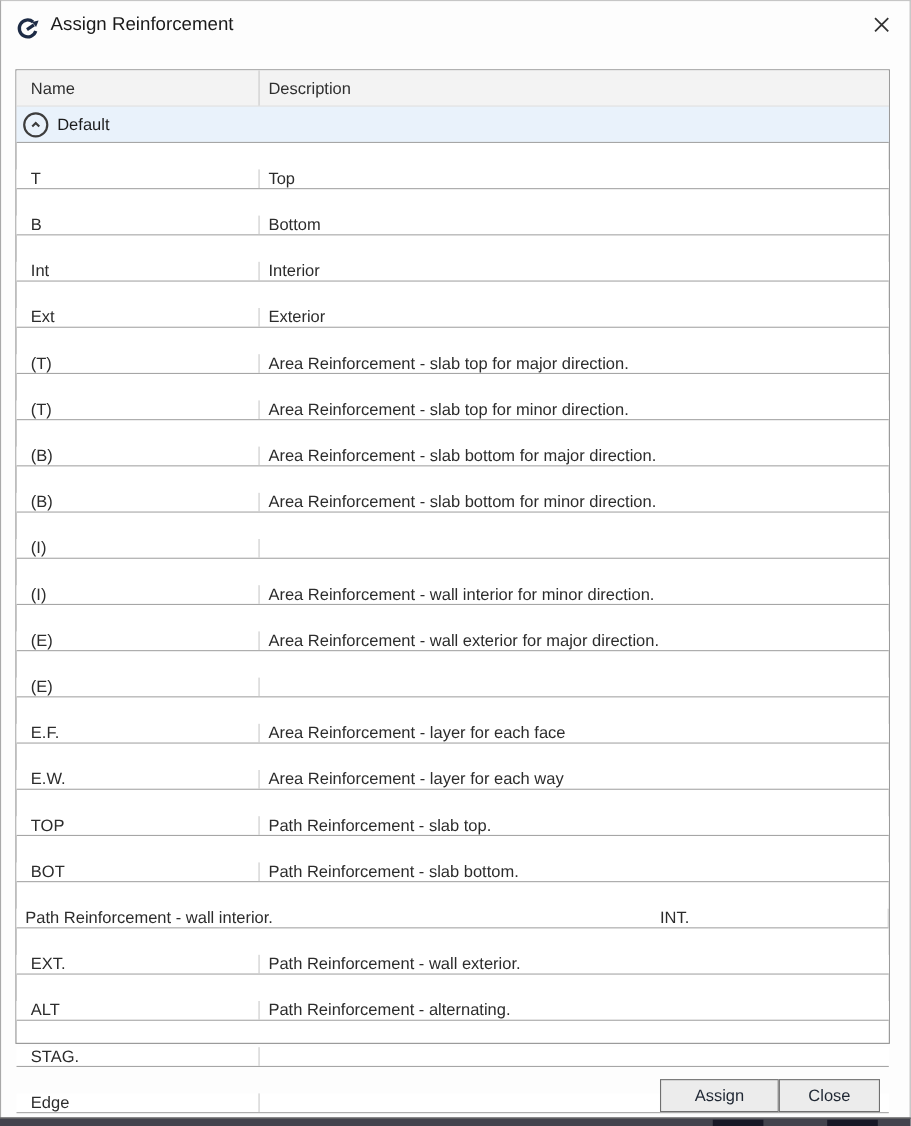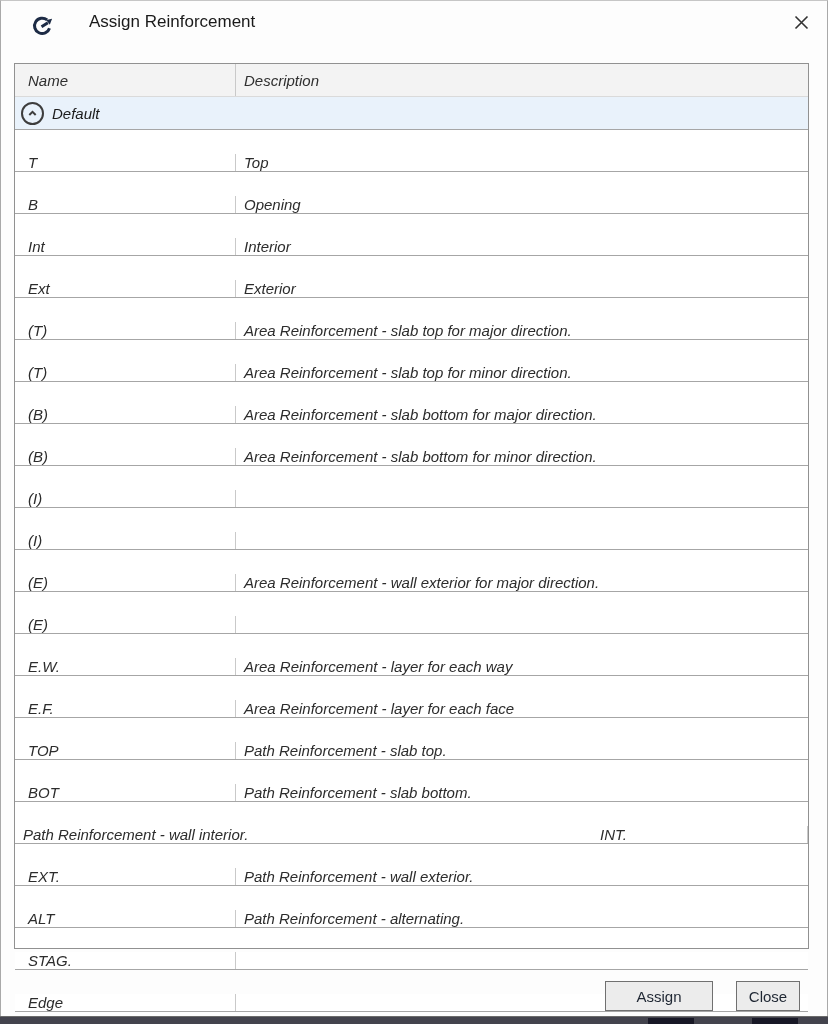--- a/index.html
+++ b/index.html
@@ -20,35 +20,35 @@
     position:absolute;left:0;bottom:0;width:828px;height:7px;
     background:#43434d;border-top:1px solid #6b6b6b;
   }
   .bottom-strip .patch{position:absolute;bottom:0;height:6px;background:#181826;}
   .bottom-strip .patch.p1{left:648px;width:46px;}
   .bottom-strip .patch.p2{left:752px;width:46px;}
 
   
   .titlebar{
     position:absolute;left:0;top:0;right:0;height:48px;
-    display:flex;align-items:center;padding-left:30px;box-sizing:border-box;gap:26px;
+    display:flex;align-items:center;padding-left:13px;box-sizing:border-box;
   }
   .logo{width:23px;height:23px;display:inline-flex;flex:0 0 auto;}
   .title{font-size:17px;color:#1a1a1a;margin-left:9px;margin-top:-6px;}
   .close-btn{
     position:absolute;right:8px;top:6px;width:36px;height:30px;
     background:transparent;border:none;padding:0;cursor:pointer;
     display:flex;align-items:center;justify-content:center;
   }
 
   
   .table{
     position:absolute;left:13px;top:62px;width:795px;height:886px;
     border:1px solid #919191;box-sizing:border-box;background:#ffffff;
-    display:flex;flex-direction:column;font-style:italic;
+    display:flex;flex-direction:column;
   }
   .thead{
     display:flex;flex:0 0 32px;background:#f3f3f3;
     border-bottom:1px solid #dadada;
   }
   .th{display:flex;align-items:center;font-size:15px;color:#2f2f2f;box-sizing:border-box;}
   .th.name{width:221px;border-right:1px solid #c9c9c9;padding-left:13px;}
   .th.desc{flex:1;padding-left:8px;}
   #table-body{flex:1 1 auto;display:flex;flex-direction:column;gap:24px;}
   .group-row{
@@ -64,28 +64,28 @@
   }
   .group-label{font-size:15px;color:#1c1c1c;}
   .data-row{
     flex:1 1 auto;display:flex;border-bottom:1px solid #a6a6a6;background:#ffffff;
   }
   .cell{display:flex;align-items:center;font-size:15px;color:#2c2c2c;box-sizing:border-box;}
   .cell.name{width:221px;border-right:1px solid #c9c9c9;padding-left:13px;}
   .cell.desc{flex:1;padding-left:8px;}
 
   
-  .footer{position:absolute;top:980px;right:27px;display:flex;gap:23px;}
+  .footer{position:absolute;top:980px;right:27px;display:flex;}
   .btn{
     height:30px;border:1px solid #707070;background:#ececec;
     font-family:"Liberation Sans", sans-serif;font-size:15px;color:#1f2733;
     box-sizing:border-box;cursor:pointer;
   }
   .btn.assign{width:108px;}
-  .btn.close{width:64px;}
+  .btn.close{width:92px;}
   svg{display:block;}
 </style>
 </head>
 <body>
 
 <div class="window">
 
   <div class="titlebar">
     <span class="logo">
       <svg width="23" height="23" viewBox="0 0 24 24">
@@ -115,21 +115,21 @@
             </svg>
           </button>
           <span class="group-label">Default</span>
         </div>
         <div class="data-row">
           <div class="cell name">T</div>
           <div class="cell desc">Top</div>
         </div>
         <div class="data-row">
           <div class="cell name">B</div>
-          <div class="cell desc">Opening</div>
+          <div class="cell desc">Bottom</div>
         </div>
         <div class="data-row">
           <div class="cell name">Int</div>
           <div class="cell desc">Interior</div>
         </div>
         <div class="data-row">
           <div class="cell name">Ext</div>
           <div class="cell desc">Exterior</div>
         </div>
         <div class="data-row">
@@ -146,35 +146,36 @@
         </div>
         <div class="data-row">
           <div class="cell name">(B)</div>
           <div class="cell desc">Area Reinforcement - slab bottom for minor direction.</div>
         </div>
         <div class="data-row">
           <div class="cell name">(I)</div>
         </div>
         <div class="data-row">
           <div class="cell name">(I)</div>
+          <div class="cell desc">Area Reinforcement - wall interior for minor direction.</div>
         </div>
         <div class="data-row">
           <div class="cell name">(E)</div>
           <div class="cell desc">Area Reinforcement - wall exterior for major direction.</div>
         </div>
         <div class="data-row">
           <div class="cell name">(E)</div>
         </div>
         <div class="data-row">
+          <div class="cell name">E.F.</div>
+          <div class="cell desc">Area Reinforcement - layer for each face</div>
+        </div>
+        <div class="data-row">
           <div class="cell name">E.W.</div>
           <div class="cell desc">Area Reinforcement - layer for each way</div>
-        </div>
-        <div class="data-row">
-          <div class="cell name">E.F.</div>
-          <div class="cell desc">Area Reinforcement - layer for each face</div>
         </div>
         <div class="data-row">
           <div class="cell name">TOP</div>
           <div class="cell desc">Path Reinforcement - slab top.</div>
         </div>
         <div class="data-row">
           <div class="cell name">BOT</div>
           <div class="cell desc">Path Reinforcement - slab bottom.</div>
         </div>
         <div class="data-row">

